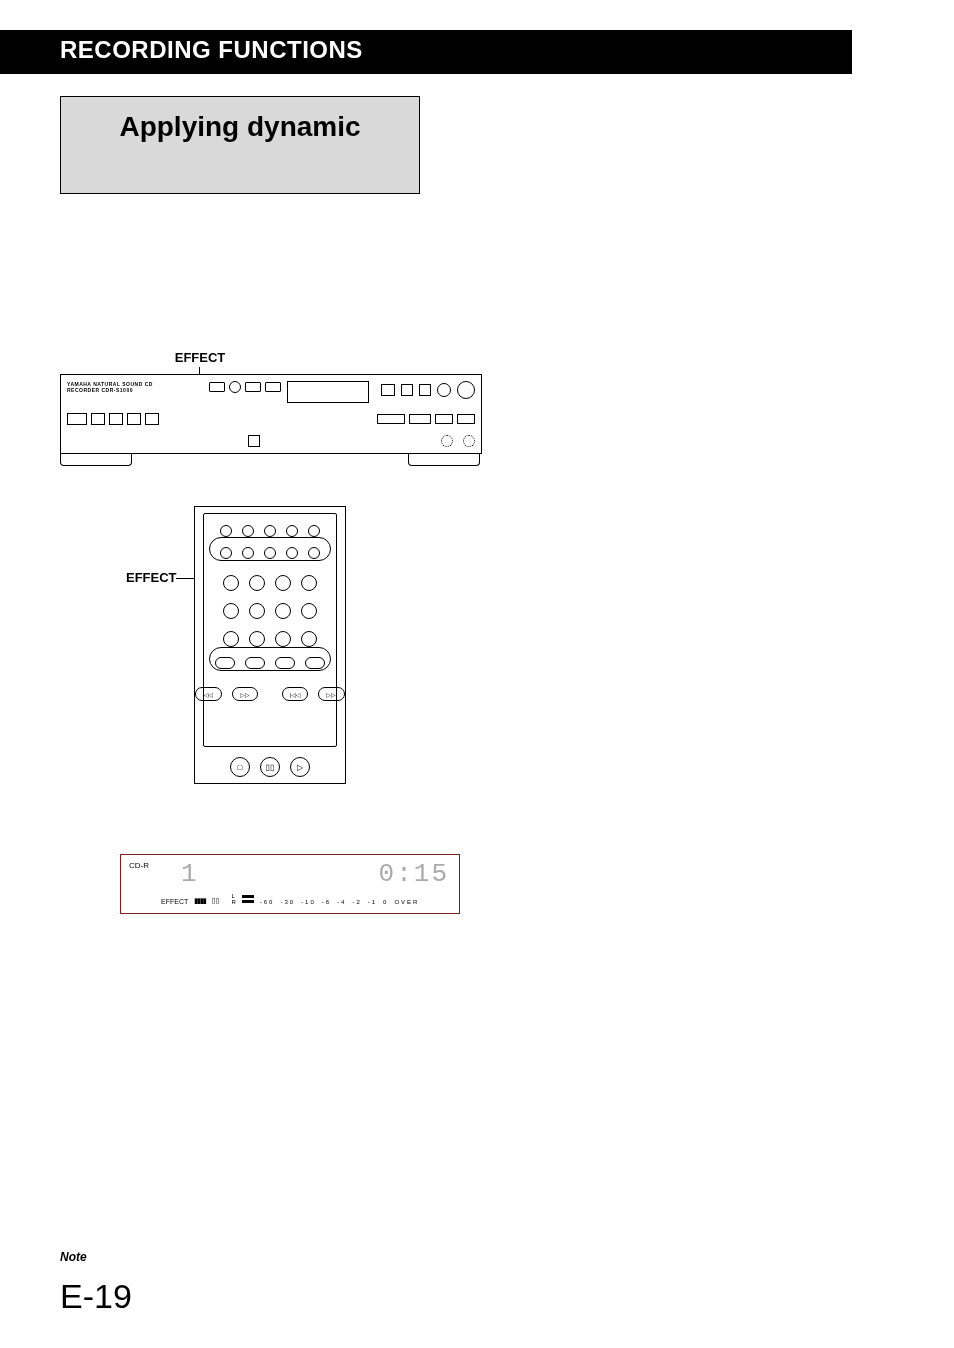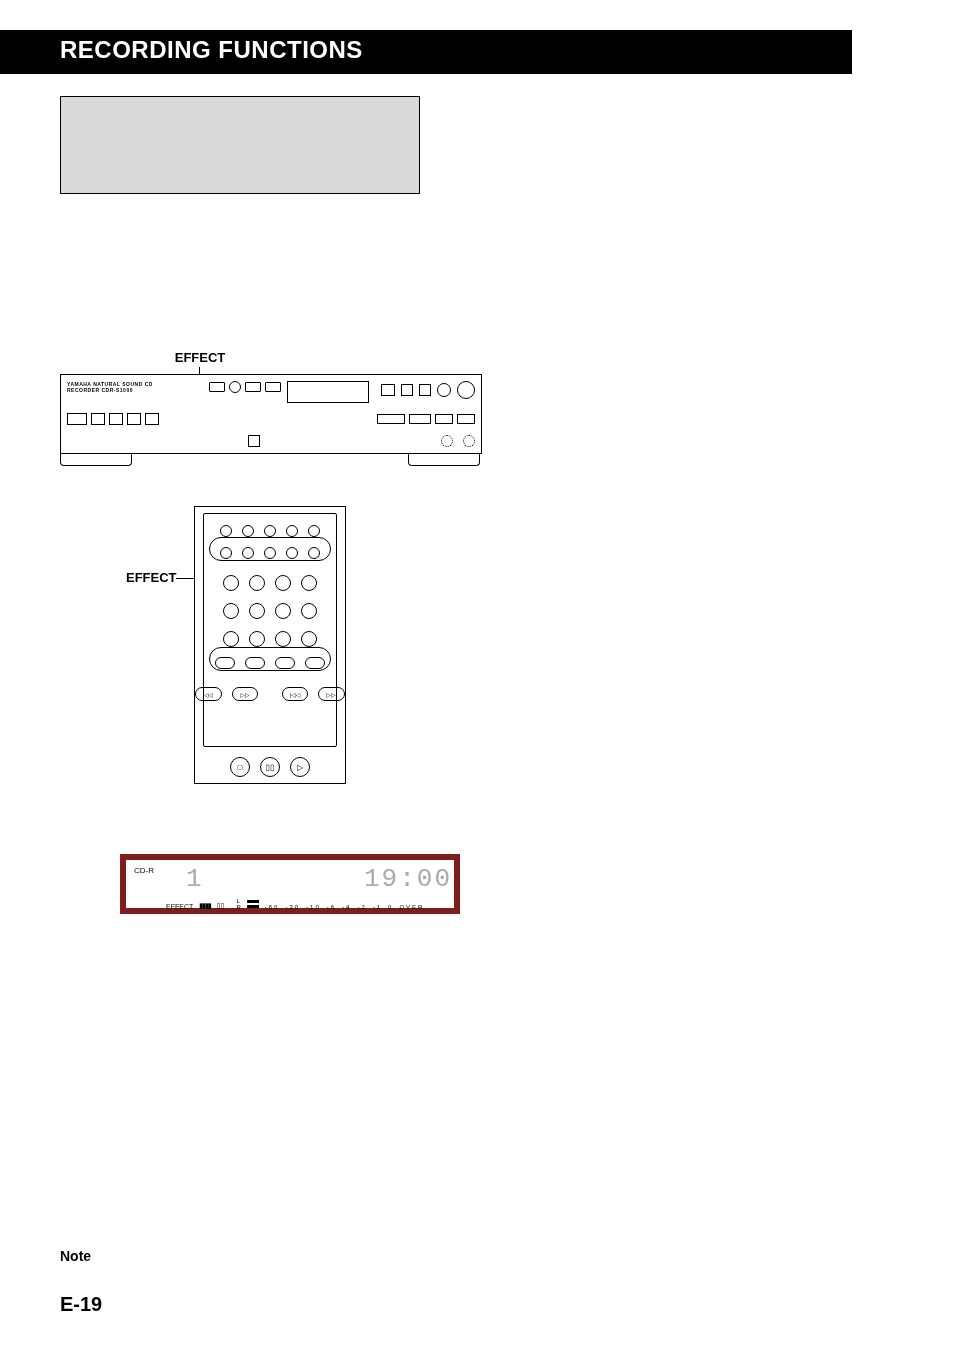--- a/index.html
+++ b/index.html
@@ -233,24 +233,24 @@
   }
   .tbtn { width: 18px; height: 18px; border: 1px solid #000; border-radius: 50%; display:flex;align-items:center;justify-content:center;font-size:8px; }
 
   
   .disp-wrap {
     margin-top: 70px;
     width: 340px;
     margin-left: 60px;
   }
   .disp {
-    border: 6px solid #7f1d1d;
+    border: 1px solid #7f1d1d;
     height: 60px;
     position: relative;
-    padding: 4px 2px 2px 10px;
+    padding: 4px 10px 2px 10px;
     box-sizing: border-box;
   }
   .disp .cd-r {
     font-size: 8px;
     position: absolute;
     top: 6px;
     left: 8px;
   }
   .disp .big-num {
     font-family: "Courier New", monospace;
@@ -300,43 +300,44 @@
     background: #000;
   }
   .disp .bars::before { top: 0; }
   .disp .bars::after { top: 5px; }
   .disp .ticks { font-size: 6px; letter-spacing: 2px; }
 
   .note {
     position: absolute;
     bottom: 84px;
     left: 60px;
-    font-size: 14px;
+    font-size: 12px;
     font-weight: 700;
+    font-style: italic;
   }
   .page-num {
     position: absolute;
     bottom: 32px;
     left: 60px;
-    font-size: 20px;
-    font-weight: 700;
+    font-size: 34px;
+    font-weight: 400;
   }
 </style>
 </head>
 <body>
 
 <div class="page">
 
   <div class="black-band">
     <h2>RECORDING FUNCTIONS</h2>
   </div>
 
   <div class="title-block">
     <h1>
-      <br>
+      <span>Applying dynamic</span><br>
       <br>
     </h1>
   </div>
 
   <div class="illus">
     <div class="effect-label">EFFECT</div>
     <div class="effect-leader"></div>
 
     <div class="unit">
       <div class="top-row">
@@ -441,21 +442,21 @@
         <span class="tbtn">▷</span>
       </div>
     </div>
   </div>
 
   <div class="disp-wrap">
     <div class="disp">
       <div class="cd-r">CD-R</div>
       <div class="top-line">
         <span class="big-num dotted">1</span>
-        <span class="big-num dotted">19:00</span>
+        <span class="big-num dotted">0:15</span>
       </div>
       <div class="bottom-line">
         <span class="effect-txt">EFFECT</span>
         <span class="pause-glyph">▮▮▮▮</span>
         <span>▯▯</span>
         <span class="lr">
           <span>L</span>
           <span>R</span>
         </span>
         <span class="bars"></span>

